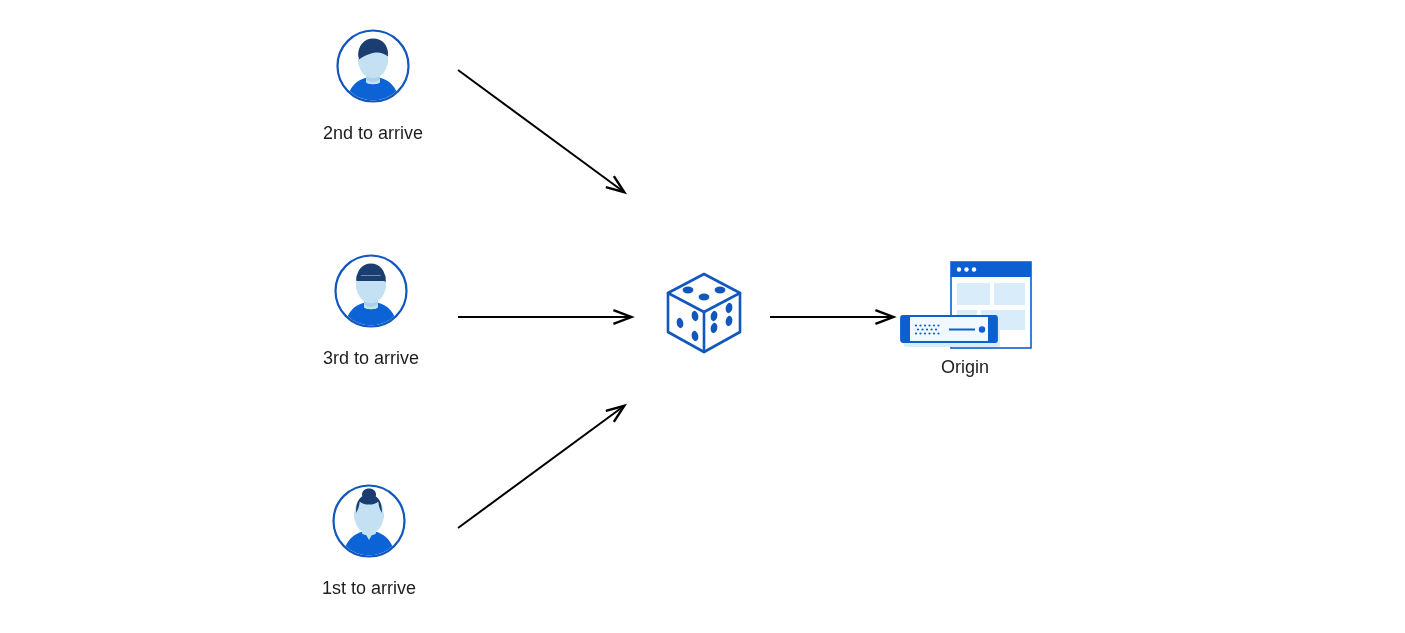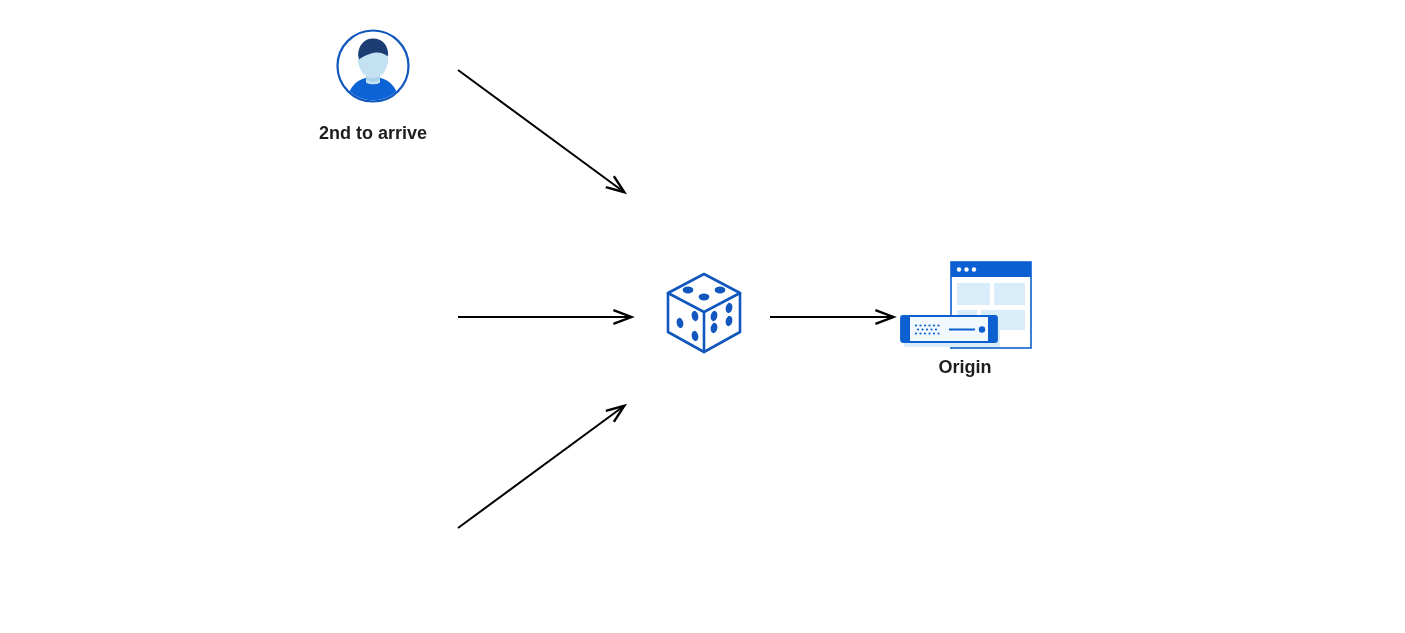--- a/index.html
+++ b/index.html
@@ -22,21 +22,20 @@
   .node {
     position: absolute;
   }
   .node-label {
     text-align: center;
     font-size: 18px;
     color: #1d1d1d;
     font-family: "Liberation Sans", sans-serif;
     white-space: nowrap;
     line-height: 1;
-    font-weight: bold;
   }
   .avatar-wrap {
     width: 76px;
     height: 76px;
   }
   .icon-svg {
     display: block;
   }
   .arrow-layer {
     position: absolute;
@@ -86,21 +85,63 @@
           <ellipse cx="49.5" cy="33" rx="3.6" ry="6" fill="#c3e1f2"></ellipse>
           <path d="M38 12 c10 0 15 8 15 18 c0 12 -6 20 -15 20 c-9 0 -15 -8 -15 -20 c0 -10 5 -18 15 -18 Z" fill="#c3e1f2"></path>
           <path d="M23.2 29 c-0.6 -11 5.5 -18.5 15 -18.5 c9.2 0 14.8 6.5 15 16 c-5 -4.5 -9 -5.5 -14.5 -4.5 c-6 1 -11.5 4.5 -15.5 7 Z" fill="#1b3d72"></path>
           <path d="M24 26.5 c5 -3.5 11 -6.5 17 -6.5 c4 0 8 1.2 11.5 4 l0.6 4.5 c-4.5 -3.6 -9 -4.6 -14 -3.8 c-6 1 -11.5 4.4 -15.2 6.8 Z" fill="#1b3d72"></path>
         </g>
       </svg>
     </div>
     <div class="node-label">2nd to arrive</div>
   </div>
 
-
+  <div class="node client-node" style="left:291px; top:253px;">
+    <div class="avatar-wrap">
+      <svg class="icon-svg" width="76" height="76" viewBox="0 0 76 76">
+        <circle cx="38" cy="38" r="35.5" fill="#ffffff" stroke="#1157bd" stroke-width="2.2"></circle>
+        <clipPath id="clipB">
+            <circle cx="38" cy="38" r="34.4"></circle>
+          </clipPath>
+        <g clip-path="url(#clipB)">
+          <path d="M38 49 C22 49 13 60 11 76 L65 76 C63 60 54 49 38 49 Z" fill="#0b63d6"></path>
+          <path d="M31 44 h14 v10 c0 3 -14 3 -14 0 Z" fill="#c3e1f2"></path>
+          <path d="M31 47 c3 4 11 4 14 0 l0 4 c-4 4 -10 4 -14 0 Z" fill="#a9d2e9"></path>
+          <ellipse cx="26.5" cy="33" rx="3.6" ry="6" fill="#c3e1f2"></ellipse>
+          <ellipse cx="49.5" cy="33" rx="3.6" ry="6" fill="#c3e1f2"></ellipse>
+          <path d="M38 12 c10 0 15 8 15 18 c0 12 -6 20 -15 20 c-9 0 -15 -8 -15 -20 c0 -10 5 -18 15 -18 Z" fill="#c3e1f2"></path>
+          <path d="M23.4 28 c0 -11 6 -17.5 14.6 -17.5 c8.6 0 14.6 6.5 14.6 17.5 l0 1.2 c-3 -2.6 -4.6 -4.8 -5 -7.2 l-19.2 0 c-1.6 1.8 -3.2 3.6 -5 6 Z" fill="#1b3d72"></path>
+          <rect x="23.6" y="22.5" width="28.8" height="5.5" fill="#1b3d72"></rect>
+        </g>
+      </svg>
+    </div>
+    <div class="node-label">3rd to arrive</div>
+  </div>
+
+  <div class="node client-node" style="left:289px; top:483px;">
+    <div class="avatar-wrap">
+      <svg class="icon-svg" width="76" height="76" viewBox="0 0 76 76">
+        <circle cx="38" cy="38" r="35.5" fill="#ffffff" stroke="#1157bd" stroke-width="2.2"></circle>
+        <clipPath id="clipC">
+            <circle cx="38" cy="38" r="34.4"></circle>
+          </clipPath>
+        <g clip-path="url(#clipC)">
+          <path d="M38 48 C22 48 13 60 11 76 L65 76 C63 60 54 48 38 48 Z" fill="#0b63d6"></path>
+          <path d="M30 43 h16 l-8 14 Z" fill="#c3e1f2"></path>
+          <path d="M31 43 h14 v7 c0 3 -14 3 -14 0 Z" fill="#c3e1f2"></path>
+          <ellipse cx="26.5" cy="33" rx="3.6" ry="6" fill="#c3e1f2"></ellipse>
+          <ellipse cx="49.5" cy="33" rx="3.6" ry="6" fill="#c3e1f2"></ellipse>
+          <path d="M38 13 c9.6 0 14.6 8 14.6 18 c0 12 -5.8 19.5 -14.6 19.5 c-8.8 0 -14.6 -7.5 -14.6 -19.5 c0 -10 5 -18 14.6 -18 Z" fill="#c3e1f2"></path>
+          <path d="M38 5.5 c4.2 0 7 2.6 7 6 c0 3.4 -3 5.6 -7 5.6 c-4 0 -7 -2.2 -7 -5.6 c0 -3.4 2.8 -6 7 -6 Z" fill="#1b3d72"></path>
+          <path d="M25.2 30 c-0.8 -12 4.4 -18.5 12.8 -18.5 c8.4 0 13.6 6.5 12.8 18.5 c-2.4 -4.4 -3.2 -7.4 -3.4 -11.2 c-3 2 -5.8 2.8 -9.4 2.8 c-3.6 0 -6.4 -0.8 -9.4 -2.8 c-0.2 3.8 -1 6.8 -3.4 11.2 Z" fill="#1b3d72"></path>
+        </g>
+      </svg>
+    </div>
+    <div class="node-label">1st to arrive</div>
+  </div>
 
   <div class="node dice-node" style="left:656px; top:266px;">
     <div>
       <svg class="icon-svg" width="96" height="96" viewBox="0 0 96 96">
         <g fill="none" stroke="#1157bd" stroke-width="2.6" stroke-linejoin="round" stroke-linecap="round">
           <path d="M48 8 L84 27 L84 66 L48 86 L12 66 L12 27 Z"></path>
           <path d="M12 27 L48 46 L84 27"></path>
           <path d="M48 46 L48 86"></path>
         </g>
         <g fill="#1157bd">

